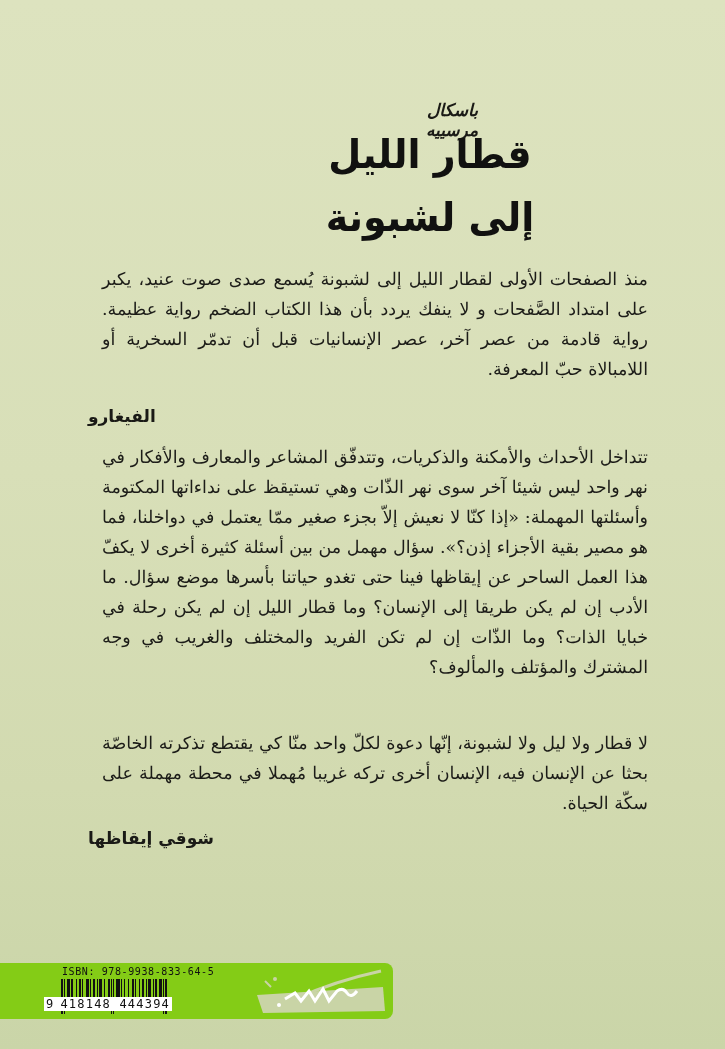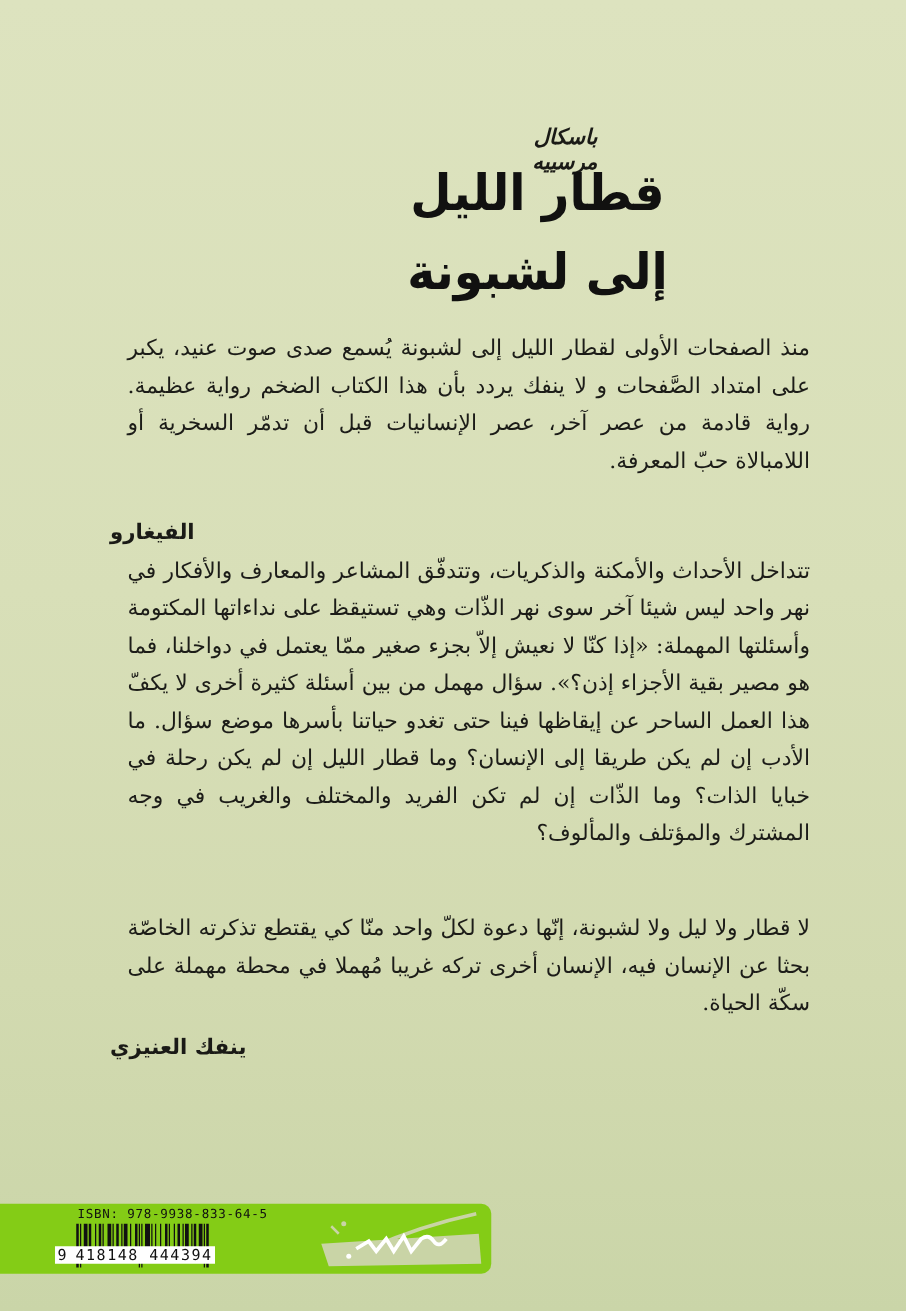--- a/index.html
+++ b/index.html
@@ -29,21 +29,21 @@
     color: #1c1c18;
   }
   .body-block p { margin: 14px; }
   .signature {
     position: absolute; left: 88px; width: 574px;
     direction: ltr; text-align: left;
     font-family: "DejaVu Sans", sans-serif; font-weight: bold; font-size: 17px; color: #1a1a16;
   }
   .signature span { direction: rtl; unicode-bidi: embed; }
   #para1 { top: 250px; }
-  #sig1 { top: 416px; }
+  #sig1 { top: 406px; }
   #para2 { top: 428px; }
   #para3 { top: 714px; }
   #sig2 { top: 828px; }
 
   .isbn-strip {
     position: absolute; left: 0; top: 963px; width: 393px; height: 56px;
     background: #84cc16; border-radius: 0 8px 8px 0;
   }
   .isbn-text {
     position: absolute; left: 62px; top: 3px;
@@ -81,21 +81,21 @@
     <span>الفيغارو</span>
   </div>
 
   <div class="body-block" id="para2">
     <p>تتداخل الأحداث والأمكنة والذكريات، وتتدفّق المشاعر والمعارف والأفكار في نهر واحد ليس شيئا آخر سوى نهر الذّات وهي تستيقظ على نداءاتها المكتومة وأسئلتها المهملة: «إذا كنّا لا نعيش إلاّ بجزء صغير ممّا يعتمل في دواخلنا، فما هو مصير بقية الأجزاء إذن؟». سؤال مهمل من بين أسئلة كثيرة أخرى لا يكفّ هذا العمل الساحر عن إيقاظها فينا حتى تغدو حياتنا بأسرها موضع سؤال. ما الأدب إن لم يكن طريقا إلى الإنسان؟ وما قطار الليل إن لم يكن رحلة في خبايا الذات؟ وما الذّات إن لم تكن الفريد والمختلف والغريب في وجه المشترك والمؤتلف والمألوف؟</p>
   </div>
   <div class="body-block" id="para3">
     <p>لا قطار ولا ليل ولا لشبونة، إنّها دعوة لكلّ واحد منّا كي يقتطع تذكرته الخاصّة بحثا عن الإنسان فيه، الإنسان أخرى تركه غريبا مُهملا في محطة مهملة على سكّة الحياة.</p>
   </div>
   <div class="signature" id="sig2">
-    <span>ينفك العنيزي</span>
+    <span>شوقي إيقاظها</span>
   </div>
 
   <div class="isbn-strip">
     <div class="isbn-text">ISBN: 978-9938-833-64-5</div>
     <div class="barcode">
       <div class="bar long" style="width:2px"></div>
         <div class="gap" style="width:1px"></div>
       <div class="bar long" style="width:1px"></div>
         <div class="gap" style="width:2px"></div>
       <div class="bar" style="width:3px"></div>

